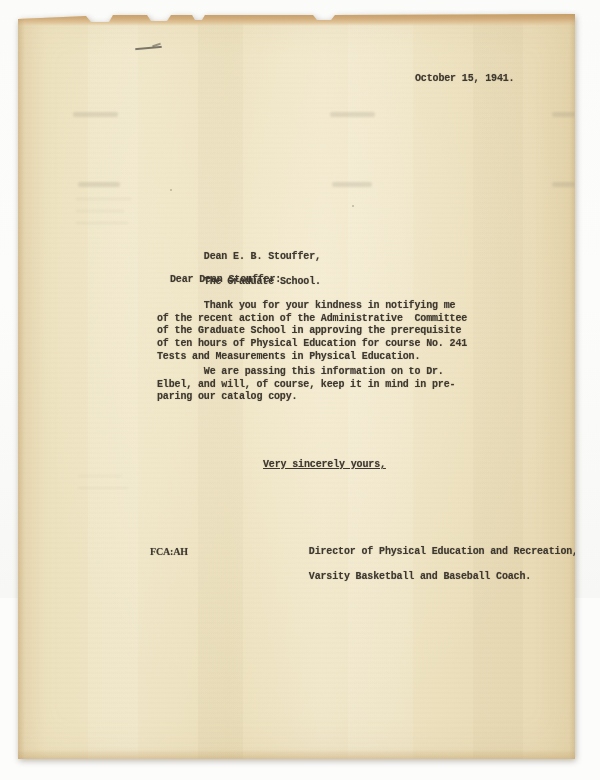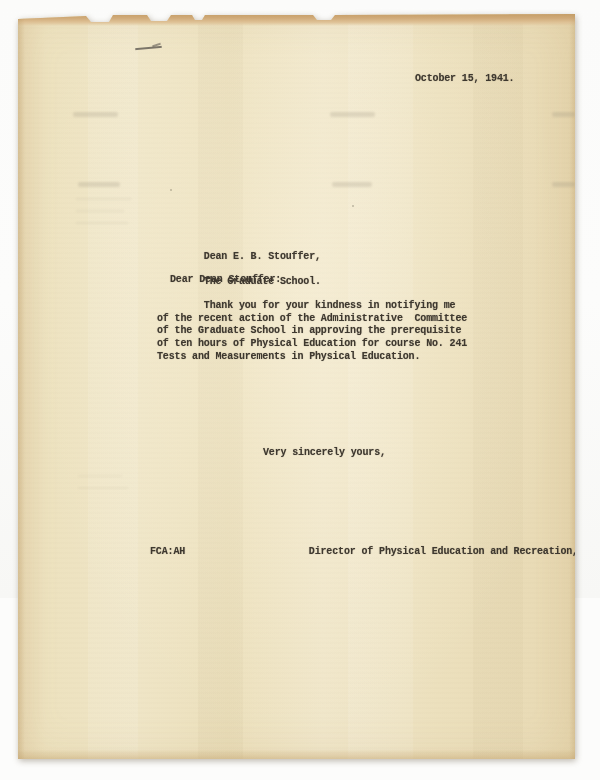--- a/index.html
+++ b/index.html
@@ -145,24 +145,28 @@
       </div>
 
       <div class="txt" style="left:139px; top:261px;margin-left:13px;">Dear Dean Stouffer:</div>
 
       <div class="txt" style="left:139px; top:287px;">        Thank you for your kindness in notifying me
 of the recent action of the Administrative  Committee
 of the Graduate School in approving the prerequisite
 of ten hours of Physical Education for course No. 241
 Tests and Measurements in Physical Education.</div>
 
+      <div class="txt" style="left:139px; top:353px;">        We are passing this information on to Dr.
+Elbel, and will, of course, keep it in mind in pre-
+paring our catalog copy.</div>
 
-      <div class="txt" style="left:245px; top:434px;">Very sincerely yours,</div>
+      <div class="txt" style="left:245px; top:446px;text-decoration:underline;">Very sincerely yours,</div>
 
       <div class="txt" style="left:244px; top:520px;">
         <span>Director of Physical Education and Recreation,</span><br>
+        <span>Varsity Basketball and Baseball Coach.</span>
       </div>
 
-      <div class="txt" style="left:132px; top:533px;">FCA:AH</div>
+      <div class="txt" style="left:132px; top:533px;font-family:Liberation Serif, serif;">FCA:AH</div>
 
     </div>
   </div>
 </div>
 
 </body></html>

